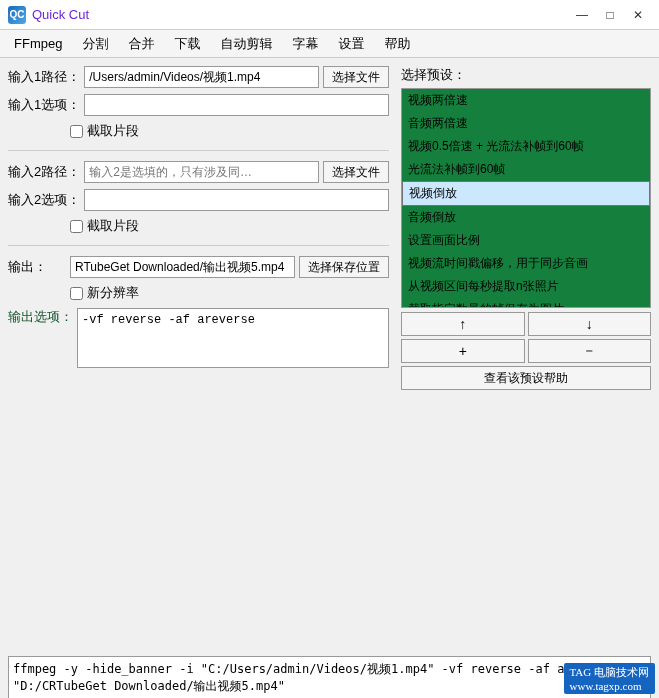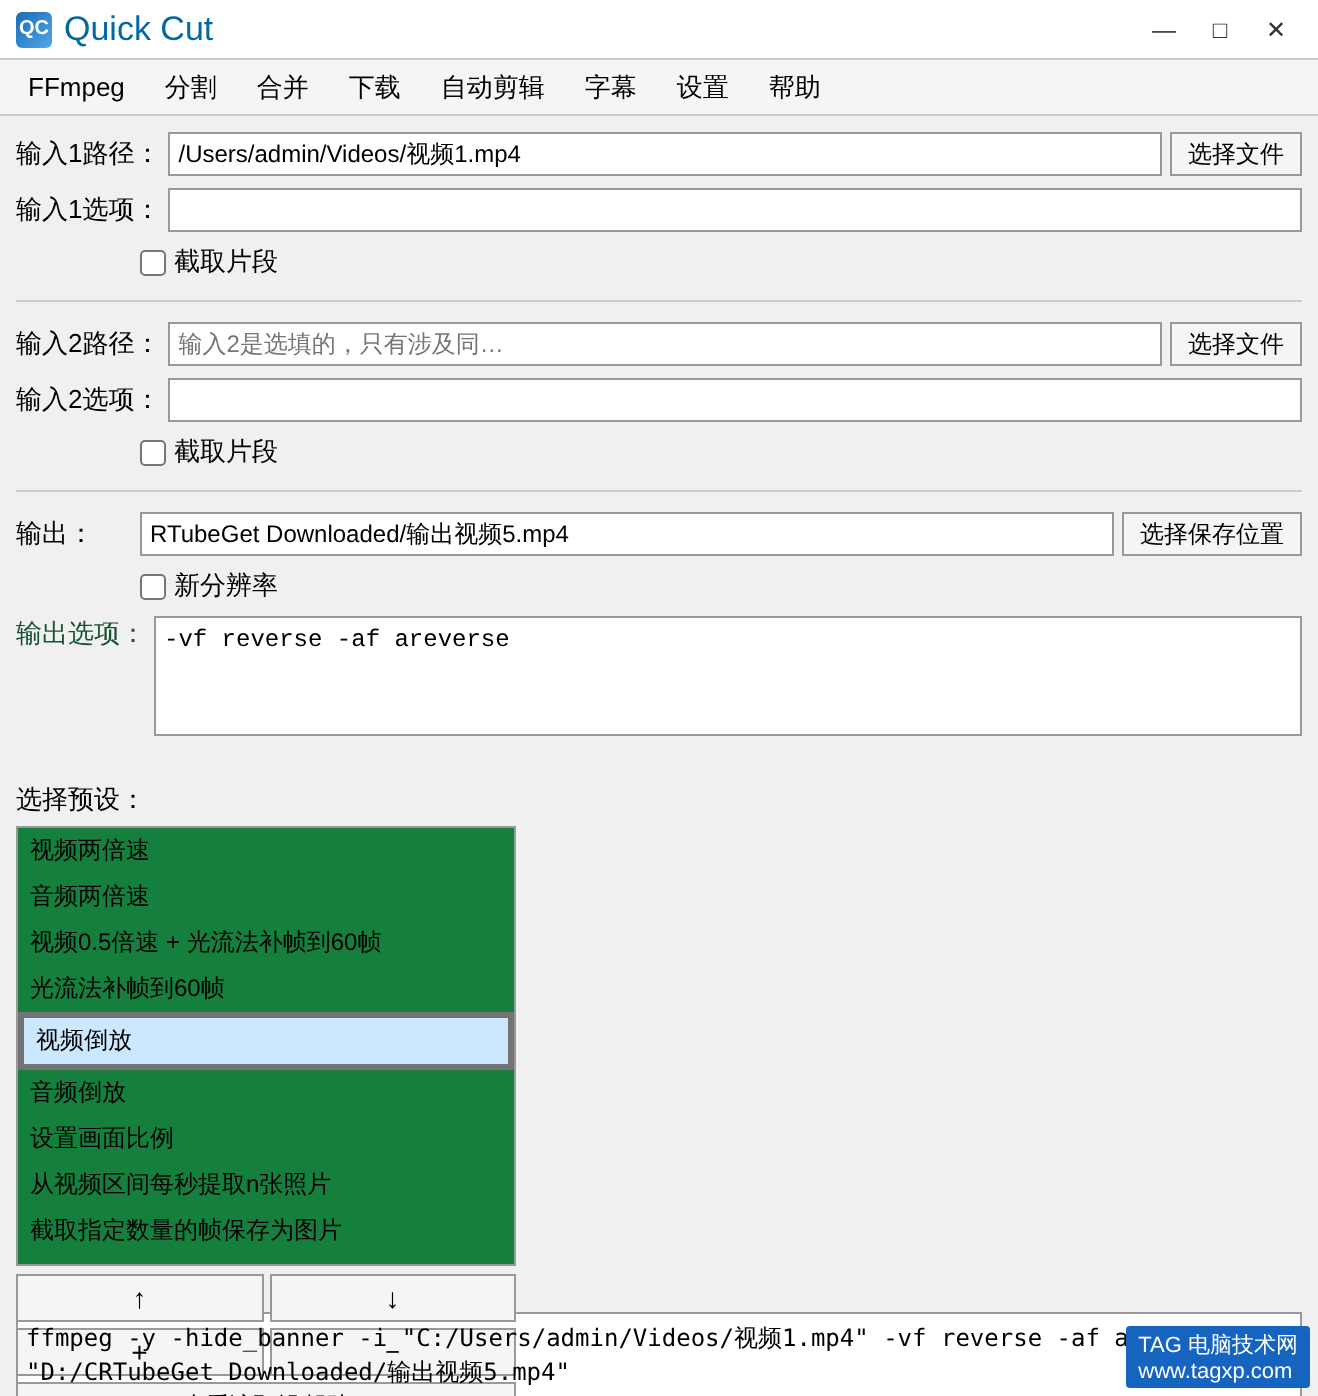--- a/index.html
+++ b/index.html
@@ -35,22 +35,22 @@
       background: linear-gradient(135deg, #1a6bb5, #4fa8e8);
       border-radius: 3px;
       display: flex;
       align-items: center;
       justify-content: center;
       font-size: 10px;
       color: white;
       font-weight: bold;
     }
     .title-bar-title {
-      font-size: 17px;
-      color: #0369a1;
+      font-size: 13px;
+      color: #6d28d9;
     }
     .title-bar-controls {
       display: flex;
       gap: 2px;
     }
     .title-btn {
       width: 26px;
       height: 20px;
       border: none;
       background: transparent;
@@ -75,23 +75,23 @@
       padding: 4px 10px;
       font-size: 13px;
       cursor: pointer;
       color: #000;
       border-radius: 2px;
     }
 
     
     .main-content {
       display: flex;
-      flex-direction: column;
+      flex-direction: row;
       padding: 8px;
-      gap: 23px;
+      gap: 12px;
       background: #f0f0f0;
       height: calc(698px - 30px - 28px - 42px);
     }
 
     
     .left-panel {
       flex: 1;
       display: flex;
       flex-direction: column;
       gap: 6px;
@@ -185,21 +185,21 @@
     .preset-item {
       padding: 3px 6px;
       font-size: 12px;
       cursor: pointer;
       white-space: nowrap;
       overflow: hidden;
       text-overflow: ellipsis;
     }
     .preset-item.selected {
       background: #cce8ff;
-      border: 3px solid #737373;
+      border: 1px solid #737373;
       color: #000;
     }
 
     .preset-controls {
       display: flex;
       flex-direction: column;
       gap: 3px;
     }
     .preset-row {
       display: flex;
@@ -250,20 +250,21 @@
     .watermark {
       position: fixed;
       bottom: 4px;
       right: 4px;
       background: #1565c0;
       color: white;
       padding: 2px 6px;
       font-size: 11px;
       border-radius: 2px;
       z-index: 100;
+      font-family: Liberation Serif, serif;
     }
   </style>
 </head>
 <body>
 
 <div class="title-bar">
   <div class="title-bar-left">
     <div class="app-icon">
       <span>QC</span>
     </div>
@@ -351,20 +352,21 @@
     <span class="preset-label">选择预设：</span>
 
     <div class="preset-list">
     <div class="preset-item">视频两倍速</div>
         <div class="preset-item">音频两倍速</div>
         <div class="preset-item">视频0.5倍速 + 光流法补帧到60帧</div>
         <div class="preset-item">光流法补帧到60帧</div>
         <div class="preset-item selected">视频倒放</div>
         <div class="preset-item">音频倒放</div>
         <div class="preset-item">设置画面比例</div>
+        <div class="preset-item">视频流时间戳偏移，用于同步音画</div>
         <div class="preset-item">从视频区间每秒提取n张照片</div>
         <div class="preset-item">截取指定数量的帧保存为图片</div>
       </div>
 
     <div class="preset-controls">
       <div class="preset-row">
         <button class="preset-btn">↑</button>
         <button class="preset-btn">↓</button>
       </div>
       <div class="preset-row">

